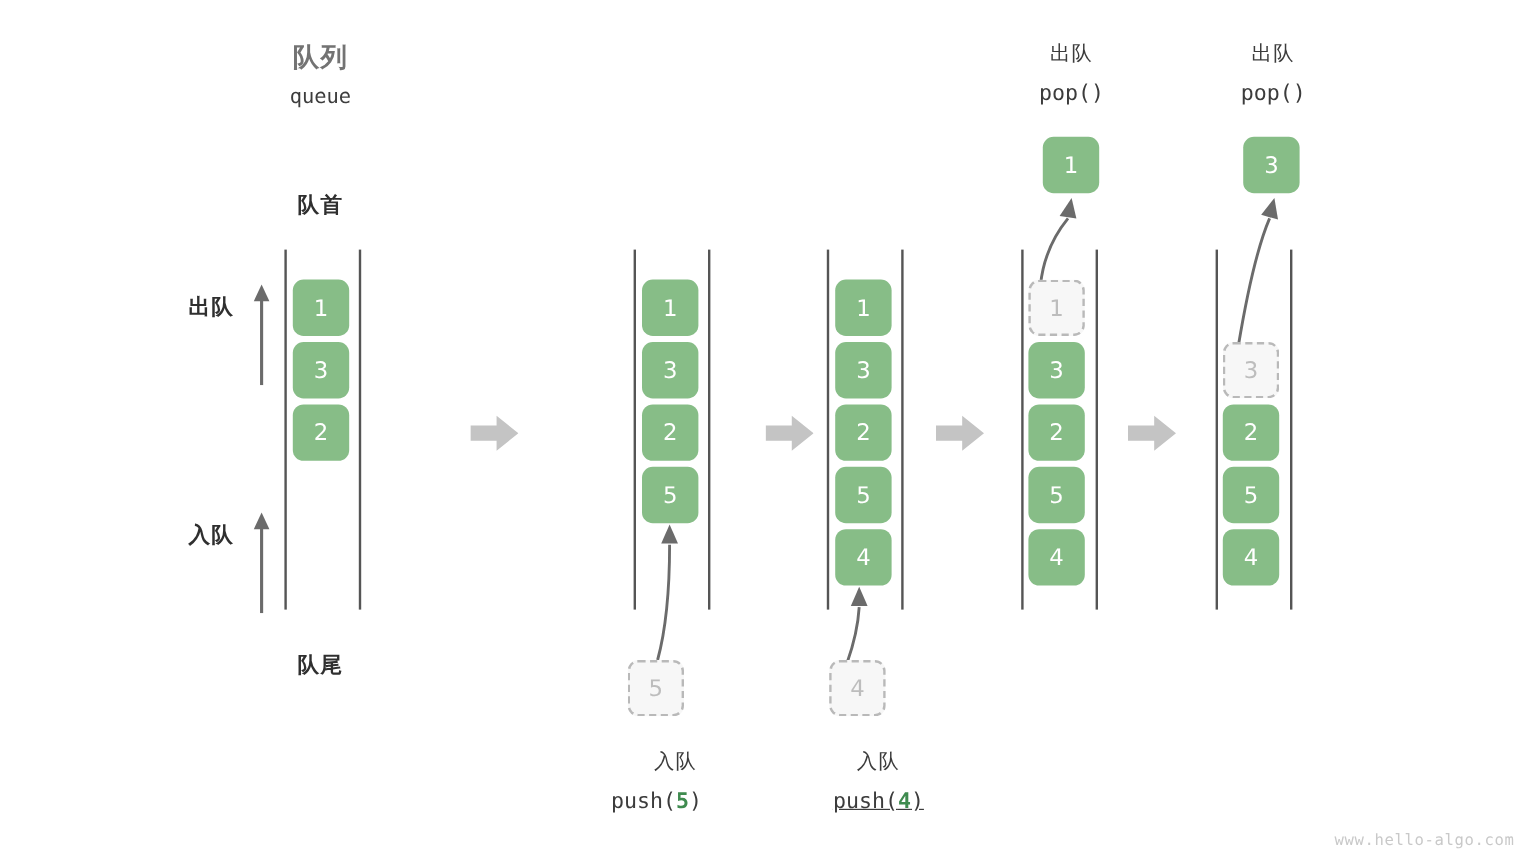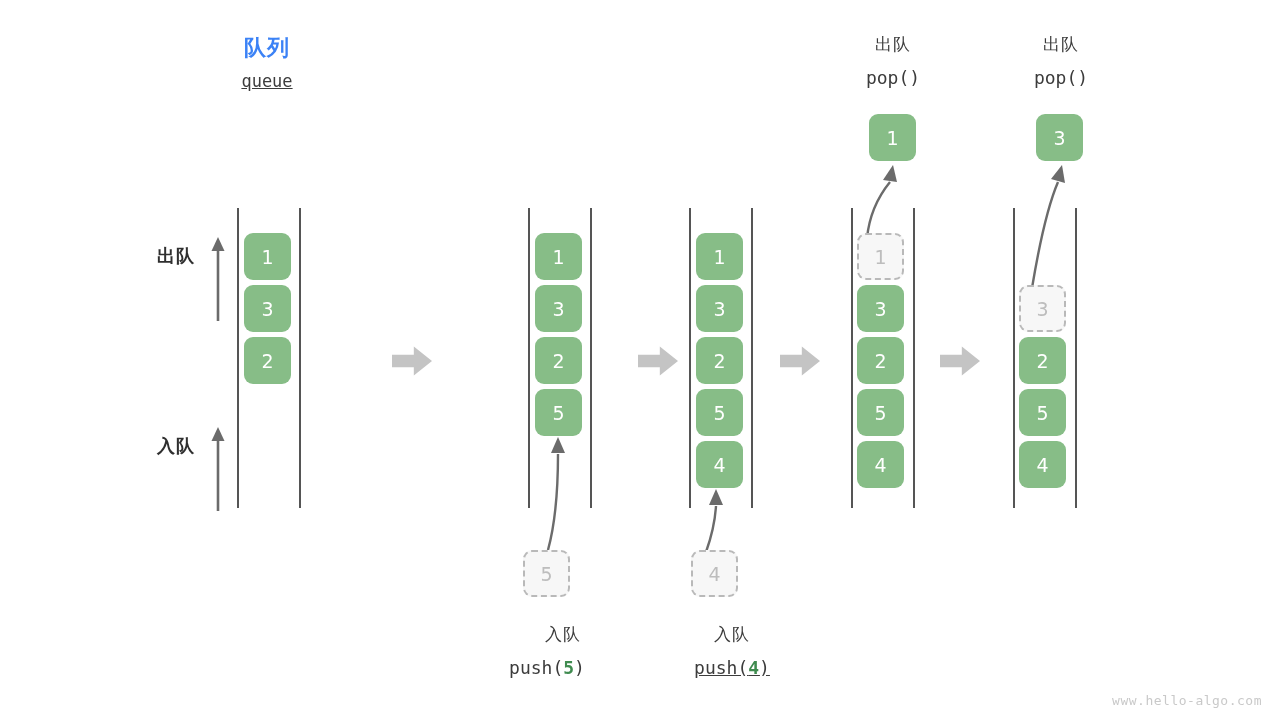--- a/index.html
+++ b/index.html
@@ -22,21 +22,21 @@
     height: 720px;
   }
 
   
   .abs { position: absolute; }
 
   
   .title-cn {
     font-size: 22px;
     font-weight: bold;
-    color: #3b82f6;
+    color: #737373;
     text-align: center;
     letter-spacing: 1px;
   }
   .title-mono {
     font-family: "DejaVu Sans Mono", "Liberation Mono", monospace;
     font-size: 17px;
     color: #3c3c3c;
     text-align: center;
   }
   .label-bold {
@@ -111,22 +111,24 @@
     color: #c9c9c9;
     letter-spacing: 0.5px;
   }
 </style>
 </head>
 <body>
 
 <div id="stage">
 
   <div class="abs title-cn" style="left:187px; top:33px; width:160px;">队列</div>
-  <div class="abs title-mono" style="left:187px; top:71px; width:160px;text-decoration:underline;">queue</div>
-
+  <div class="abs title-mono" style="left:187px; top:71px; width:160px;">queue</div>
+
+  <div class="abs label-bold" style="left:187px; top:159px; width:160px;">队首</div>
+  <div class="abs label-bold" style="left:187px; top:542px; width:160px;">队尾</div>
 
   <div class="abs op-cn" style="left:140px; top:244px; width:72px; font-weight:bold; font-size:18px; color:#2f2f2f;">出队</div>
   <svg class="thin-arrow" style="left:208px; top:235px;" width="20" height="86" viewBox="0 0 20 86">
     <line x1="10" y1="86" x2="10" y2="13" stroke="#6b6b6b" stroke-width="2.6"></line>
     <polygon points="10,2 3.5,16 16.5,16" fill="#6b6b6b"></polygon>
   </svg>
 
   <div class="abs op-cn" style="left:140px; top:434px; width:72px; font-weight:bold; font-size:18px; color:#2f2f2f;">入队</div>
   <svg class="thin-arrow" style="left:208px; top:425px;" width="20" height="86" viewBox="0 0 20 86">
     <line x1="10" y1="86" x2="10" y2="13" stroke="#6b6b6b" stroke-width="2.6"></line>

